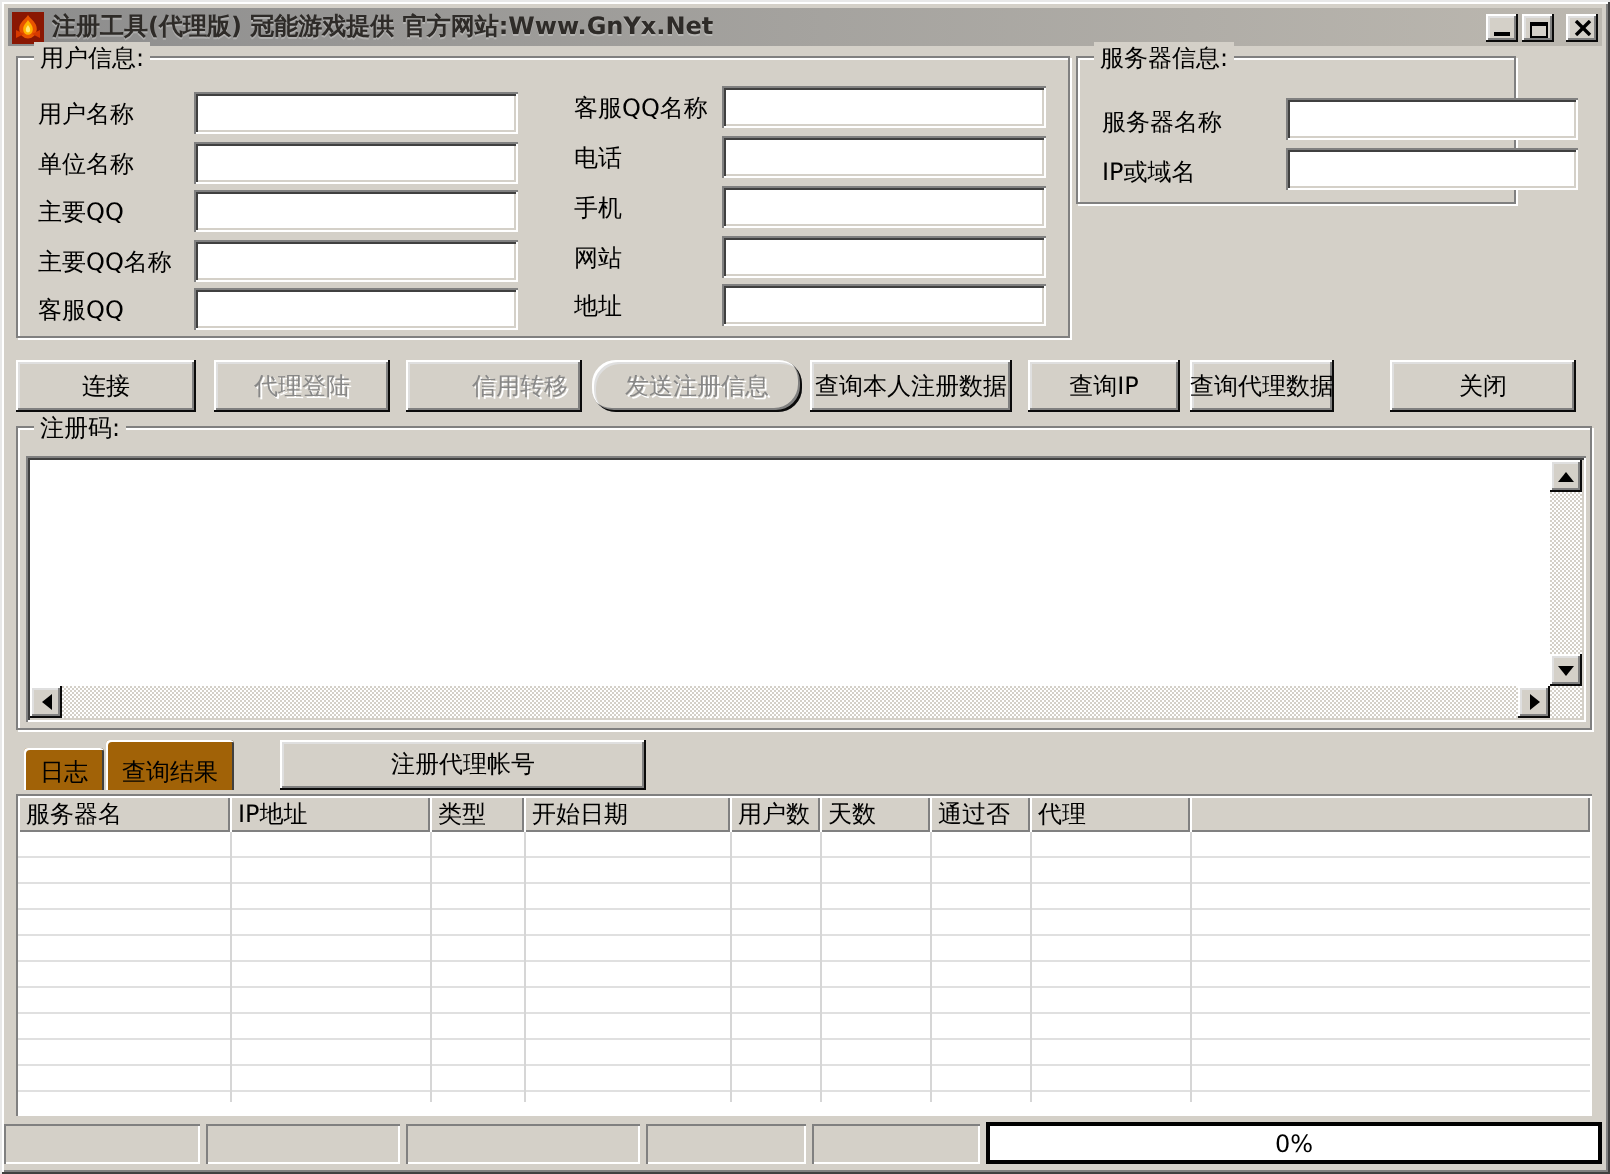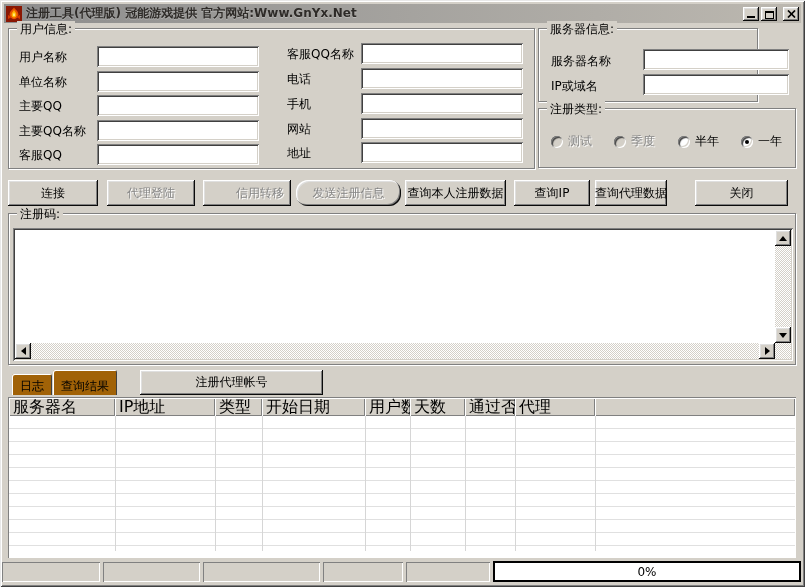--- a/index.html
+++ b/index.html
@@ -66,21 +66,21 @@
   .tri-left{border-top:4px solid transparent;border-bottom:4px solid transparent;border-right:5px solid #000;}
   .tri-right{border-top:4px solid transparent;border-bottom:4px solid transparent;border-left:5px solid #000;}
   
   .tab{position:absolute;background:#a16207;display:flex;align-items:flex-end;justify-content:center;
     font-size:12px;border-top-left-radius:2px;border-top-right-radius:2px;
     box-shadow: inset 1px 1px 0 #fff, inset -1px 0 0 #404040;cursor:default;}
   
   .table{position:absolute;background:#fff;
     box-shadow: inset 1px 1px 0 #808080, inset -1px -1px 0 #fff;}
   .thead{position:absolute;left:1px;top:1px;right:1px;height:18px;display:flex;}
-  .th{height:18px;background:#d4d0c8;font-size:16px;display:flex;align-items:center;
+  .th{height:18px;background:#d4d0c8;font-size:12px;display:flex;align-items:center;
     padding:0 4px;white-space:nowrap;overflow:hidden;
     box-shadow: inset 1px 1px 0 #fff, inset -1px -1px 0 #808080;cursor:default;}
   .tbody{position:absolute;left:1px;top:19px;right:1px;bottom:1px;background:
     repeating-linear-gradient(to bottom,#fff 0px,#fff 12px,#e0e0e0 12px,#e0e0e0 13px);}
   .colline{position:absolute;top:0;bottom:6px;width:1px;background:#d6d6d6;}
   
   .spanel{position:absolute;height:20px;background:#d4d0c8;
     box-shadow: inset 1px 1px 0 #808080, inset -1px -1px 0 #fff;}
   .progress{position:absolute;height:21px;background:#fff;border:2px solid #000;
     display:flex;align-items:center;justify-content:center;font-size:12px;}
@@ -141,39 +141,20 @@
   </div>
 
   <div class="group" style="left:538px;top:28px;width:220px;height:74px;">
     <span class="group-label">服务器信息:</span>
     <span class="flabel" style="left:12px;top:24px;">服务器名称</span>
     <input class="sunken-input" style="left: 104px; top: 20px; width: 146px; height: 21px;">
     <span class="flabel" style="left:12px;top:49px;">IP或域名</span>
     <input class="sunken-input" style="left: 104px; top: 45px; width: 146px; height: 21px;">
   </div>
 
-  <div class="group" style="left:538px;top:108px;width:258px;height:60px;">
-    <span class="group-label">注册类型:</span>
-    <span class="radio-item" style="left:12px;top:24px;">
-      <span class="radio-circle disabled"></span>
-      <span class="radio-label disabled">测试</span>
-    </span>
-    <span class="radio-item" style="left:75px;top:24px;">
-      <span class="radio-circle disabled"></span>
-      <span class="radio-label disabled">季度</span>
-    </span>
-    <span class="radio-item" style="left:139px;top:24px;">
-      <span class="radio-circle"></span>
-      <span class="radio-label">半年</span>
-    </span>
-    <span class="radio-item" style="left:202px;top:24px;">
-      <span class="radio-circle checked"></span>
-      <span class="radio-label">一年</span>
-    </span>
-  </div>
 
   <button class="btn" style="position:absolute;left:8px;top:180px;width:90px;height:26px;">连接</button>
   <button class="btn disabled" style="position:absolute;left:107px;top:180px;width:88px;height:26px;">代理登陆</button>
   <button class="btn disabled" style="position:absolute;left:203px;top:180px;width:88px;height:26px;padding-left:32px;">信用转移</button>
   <button class="btn disabled" style="position:absolute;left:296px;top:180px;width:105px;height:26px;border-radius:12px;">发送注册信息</button>
   <button class="btn" style="position:absolute;left:405px;top:180px;width:101px;height:26px;">查询本人注册数据</button>
   <button class="btn" style="position:absolute;left:514px;top:180px;width:76px;height:26px;">查询IP</button>
   <button class="btn" style="position:absolute;left:595px;top:180px;width:72px;height:26px;">查询代理数据</button>
   <button class="btn" style="position:absolute;left:695px;top:180px;width:93px;height:26px;">关闭</button>
 

